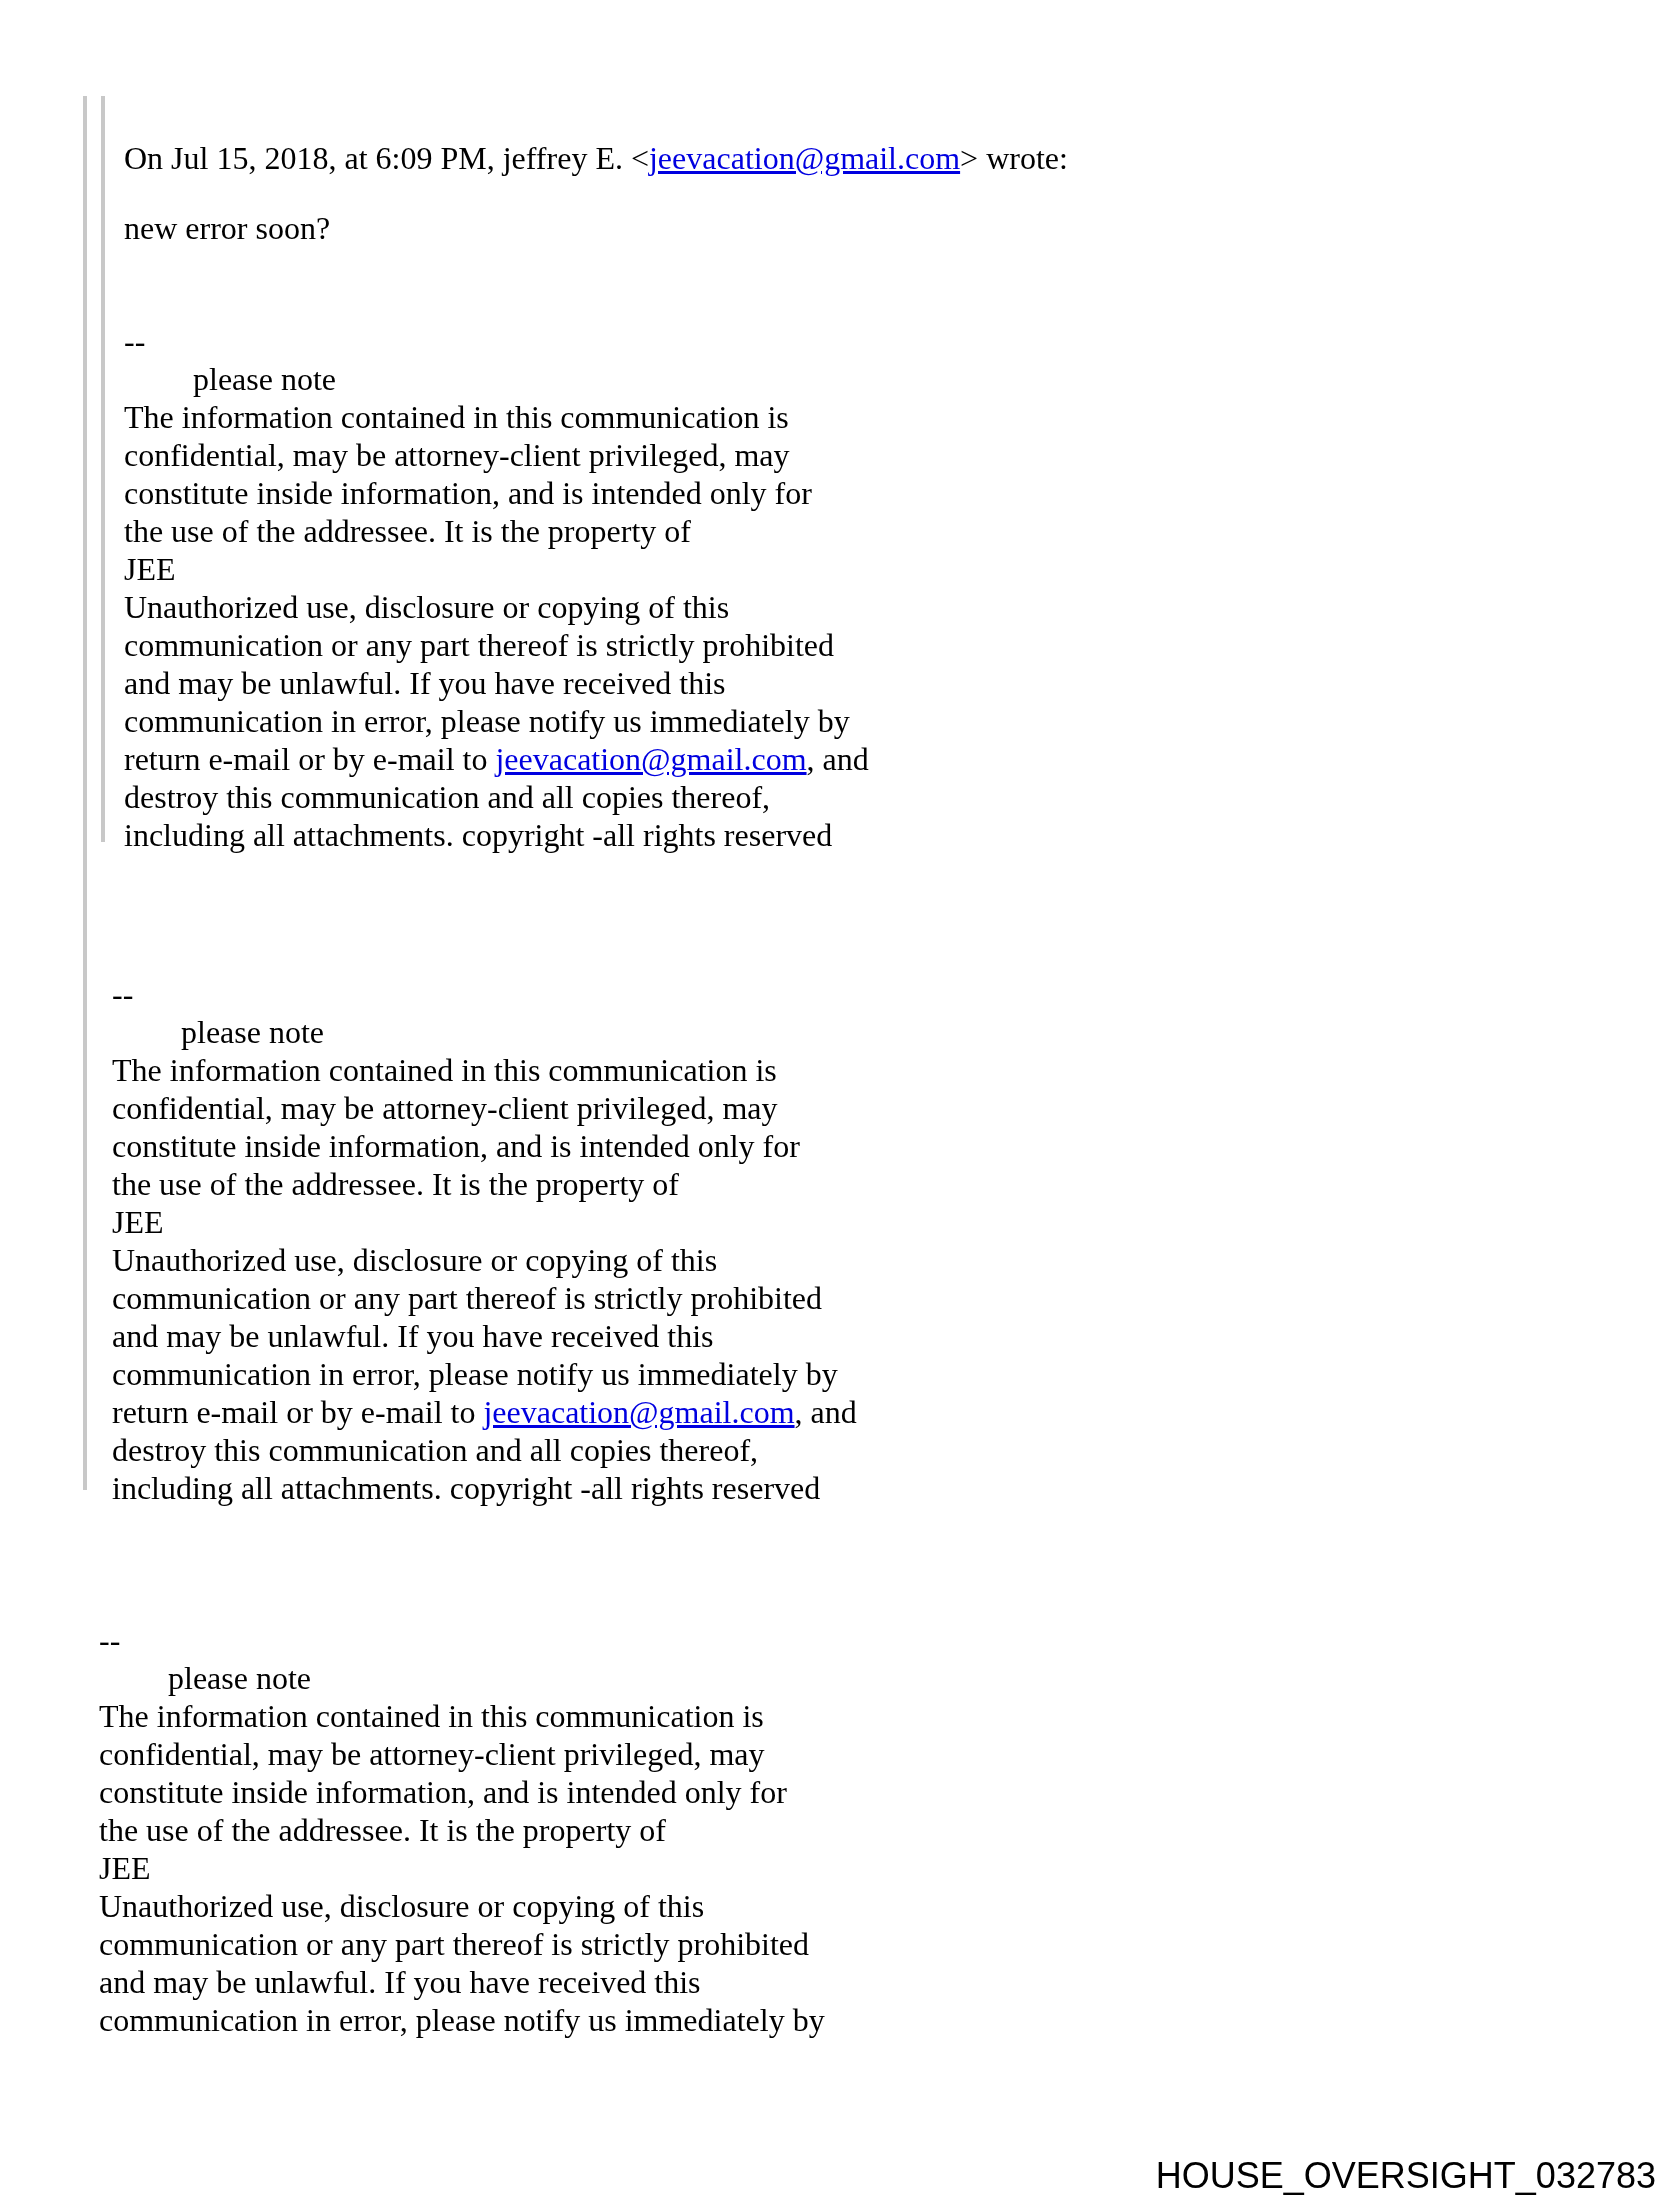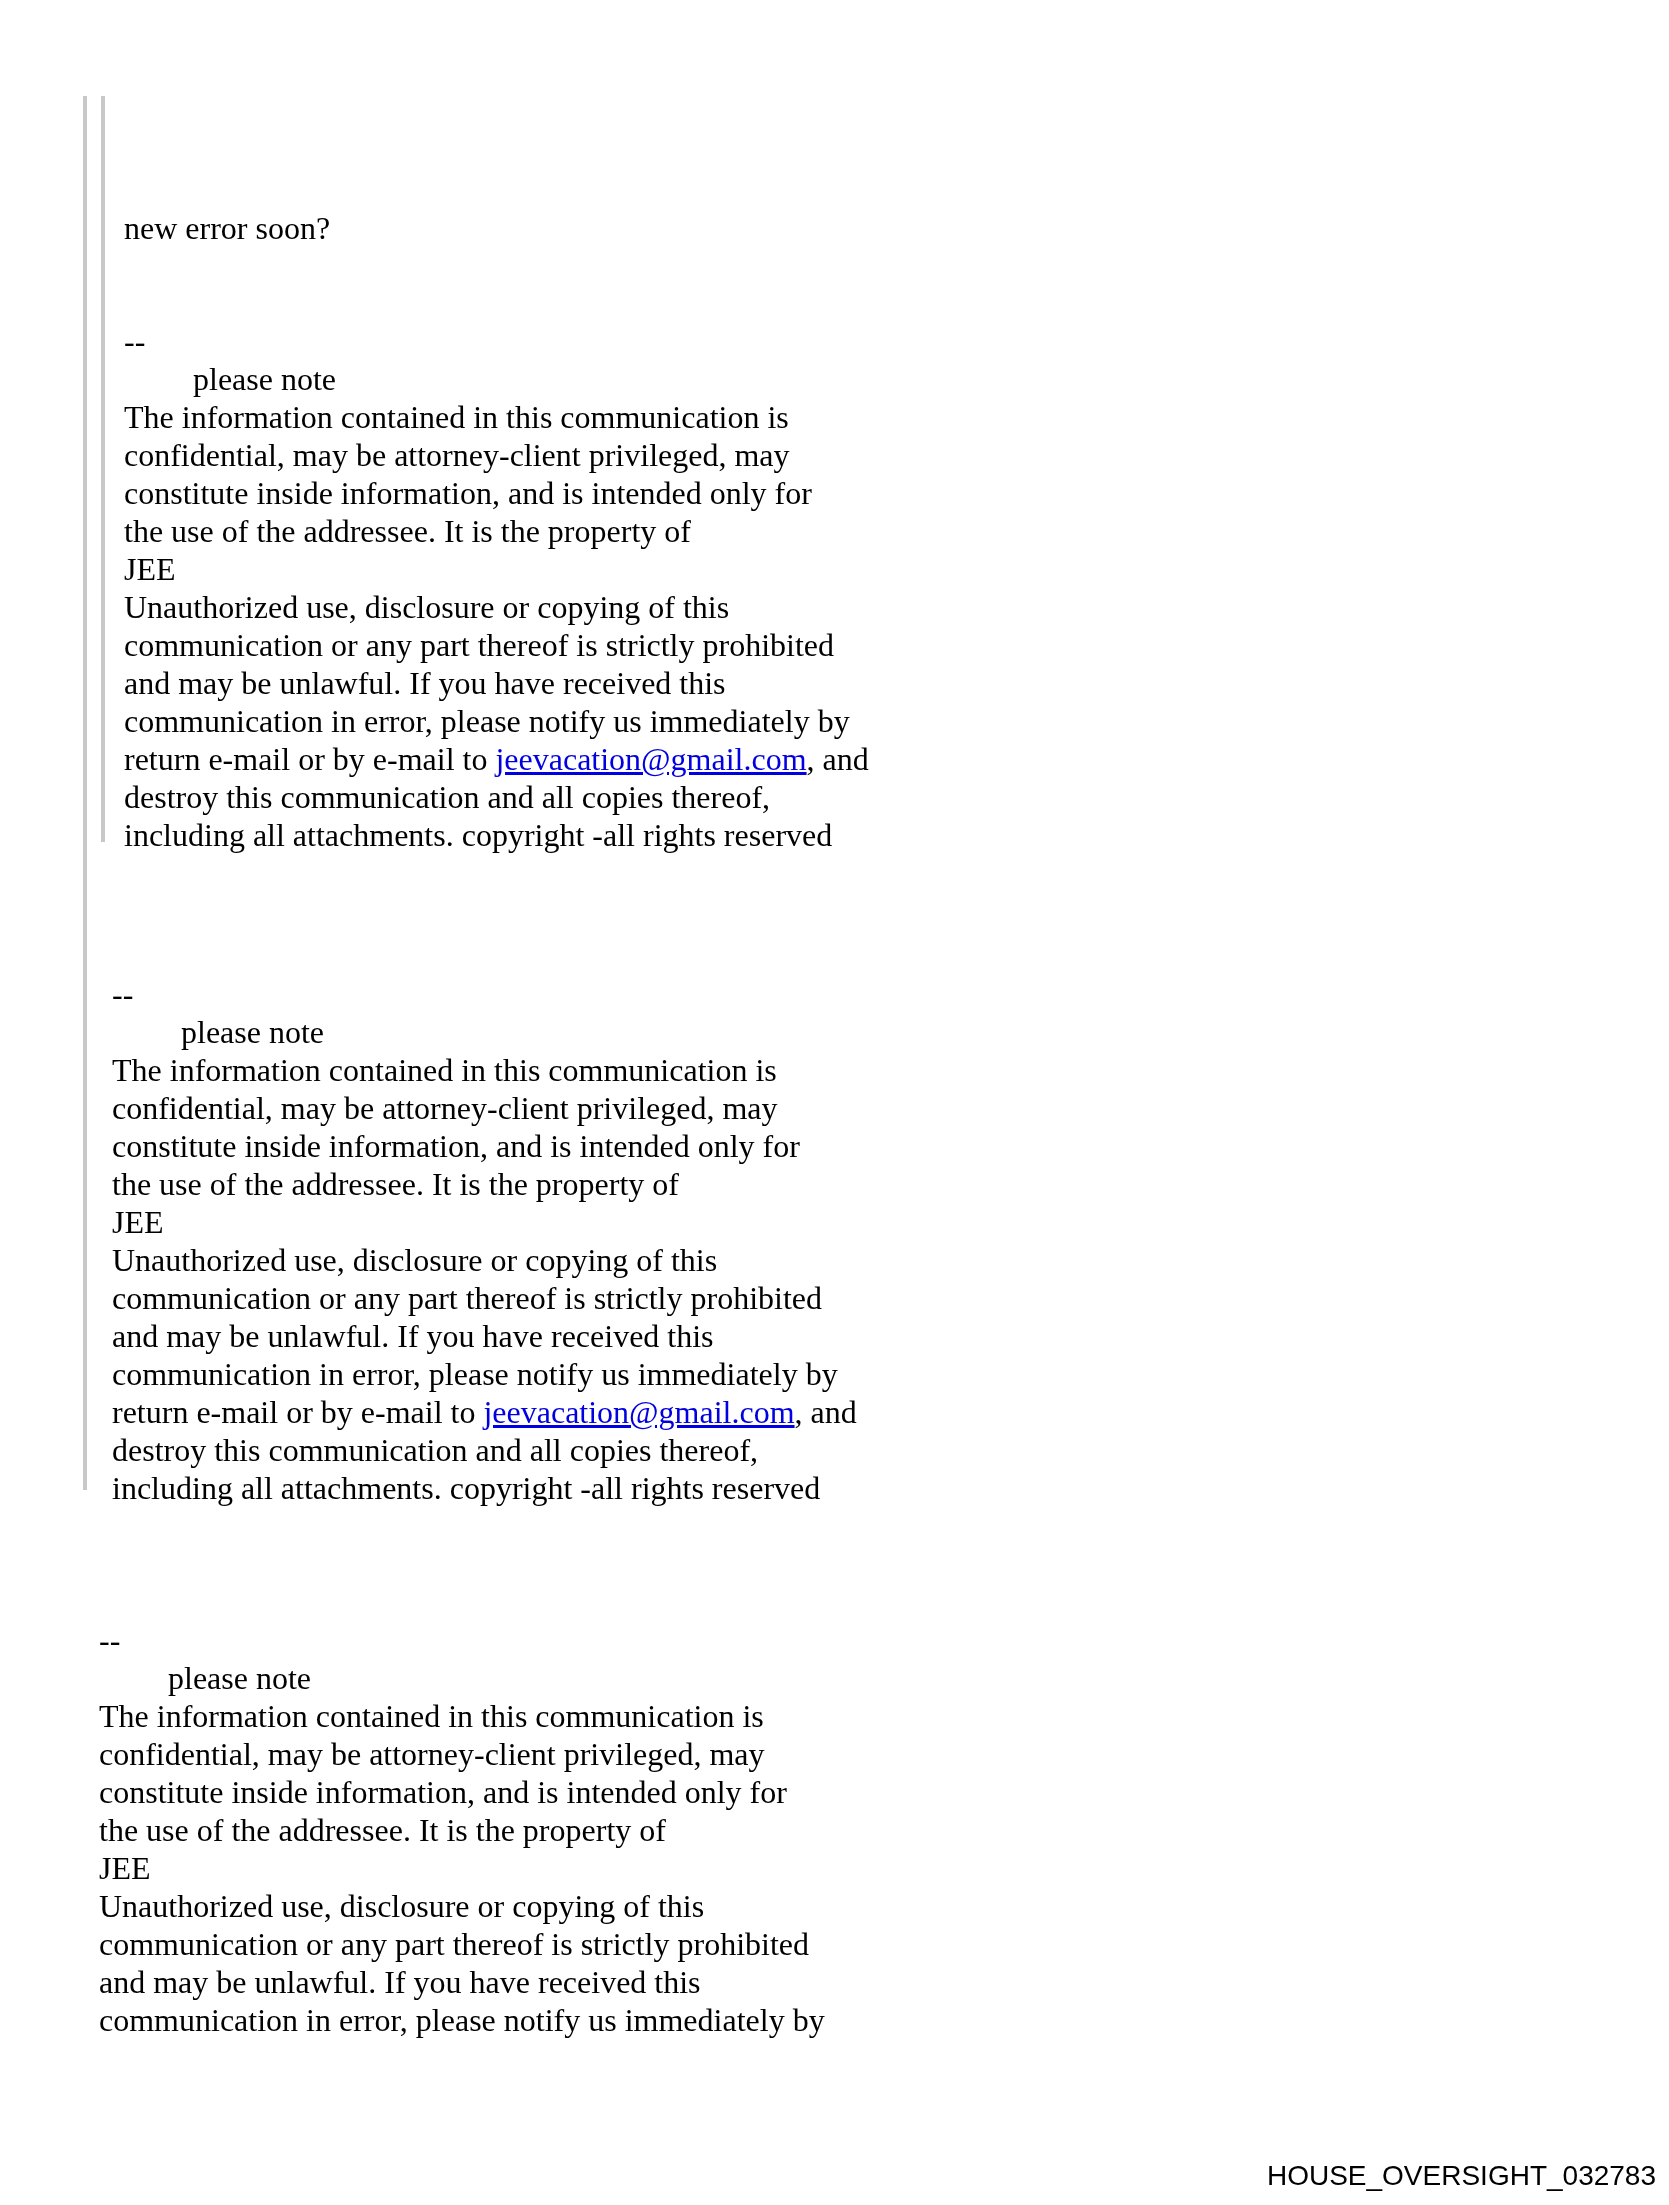--- a/index.html
+++ b/index.html
@@ -45,33 +45,34 @@
     color: var(--link, #0000e0);
     text-decoration: underline;
     cursor: pointer;
   }
 
   .bates {
     position: absolute;
     top: 2156px;
     right: 13px;
     font-family: "Liberation Sans", sans-serif;
-    font-size: 28px;
+    font-size: 36px;
     line-height: 39px;
     color: var(--text, #000000);
   }
 </style>
 </head>
 <body>
 
 <div class="page">
 
   <div class="quote-bar outer"></div>
   <div class="quote-bar inner"></div>
 
+  <div class="line header-line"><span>On Jul 15, 2018, at 6:09 PM, jeffrey E. &lt;</span><a href="#" class="email-link">jeevacation@gmail.com</a><span>&gt; wrote:</span></div>
 
   <div class="line message-line">new error soon?</div>
 
   <div class="disclaimer block1">
     <div class="line">--</div>
     <div class="line note-indent">please note</div>
     <div class="line">The information contained in this communication is</div>
     <div class="line">confidential, may be attorney-client privileged, may</div>
     <div class="line">constitute inside information, and is intended only for</div>
     <div class="line">the use of the addressee. It is the property of</div>

